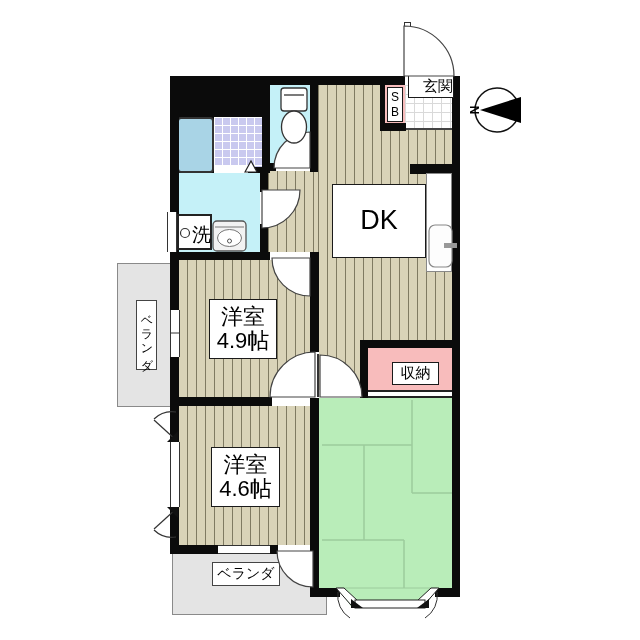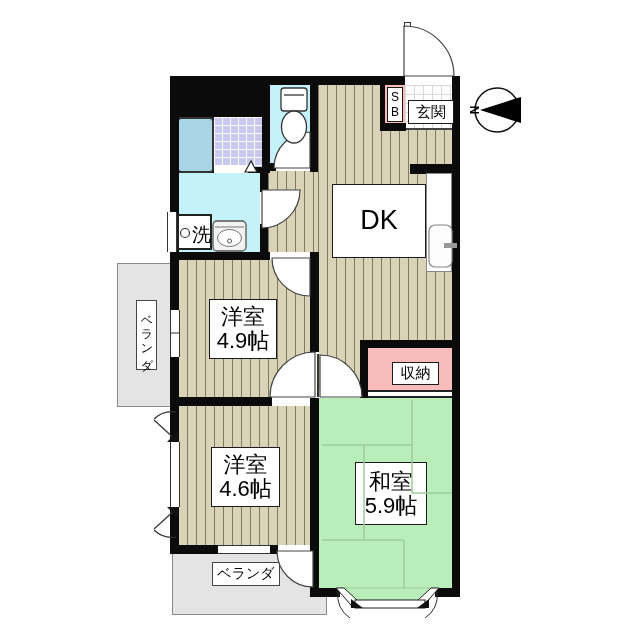--- a/index.html
+++ b/index.html
@@ -103,28 +103,24 @@
     <span>DK</span>
   </div>
   <div class="tag" style="left:209px;top:299px;width:66px;height:58px;font-size:22px;">
     <span>洋室</span>
     <span>4.9帖</span>
   </div>
   <div class="tag" style="left:211px;top:447px;width:67px;height:58px;font-size:22px;">
     <span>洋室</span>
     <span>4.6帖</span>
   </div>
-  <div class="tag" style="left:355px;top:462px;width:70px;height:61px;font-size:22px;">
-    <span>和室</span>
-    <span>5.9帖</span>
-  </div>
   <div class="tag" style="left:392px;top:362px;width:45px;height:21px;font-size:15px;">
     <span>収納</span>
   </div>
-  <div class="tag" style="left:408px;top:100px;width:44px;height:22px;font-size:15px;">
+  <div class="tag" style="left:408px;top:74px;width:44px;height:22px;font-size:15px;align-items:flex-end;">
     <span>玄関</span>
   </div>
   <div class="tag" style="left:387px;top:87px;width:14px;height:33px;font-size:12px;line-height:1.2;">
     <span>S</span>
     <span>B</span>
   </div>
   <div class="tag noborder vtext" style="left:136px;top:300px;width:19px;height:68px;font-size:12px;">
     <span>ベランダ</span>
   </div>
   <div class="tag noborder" style="left:212px;top:562px;width:66px;height:22px;font-size:14px;">

